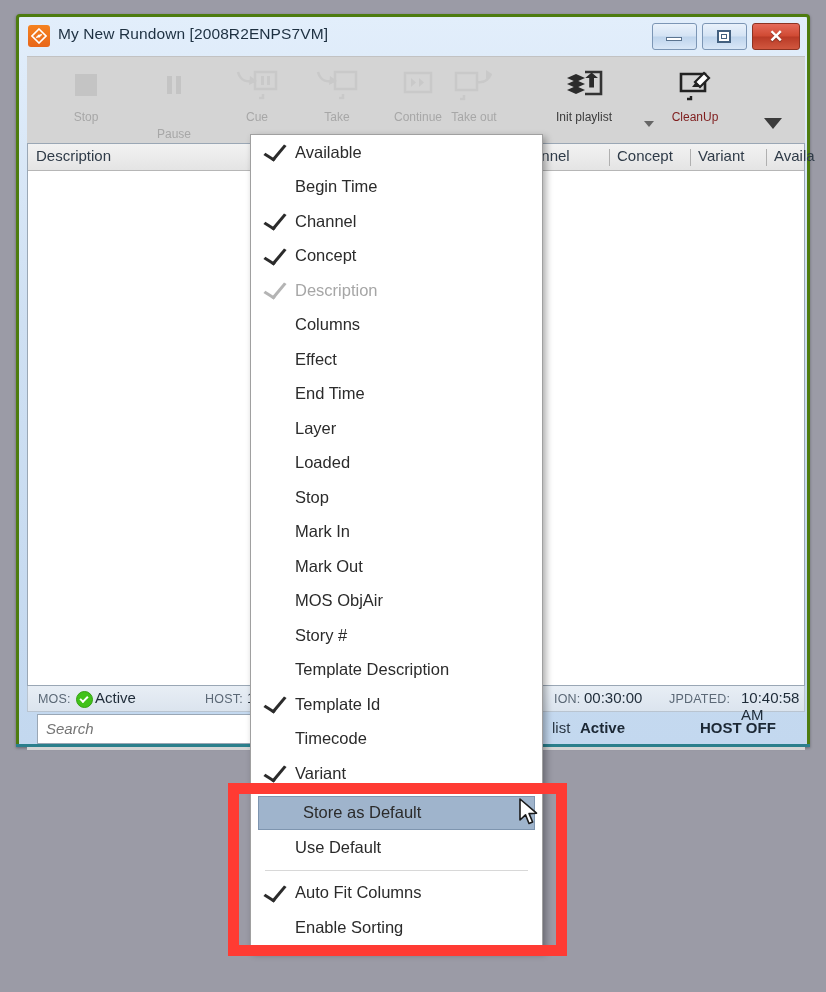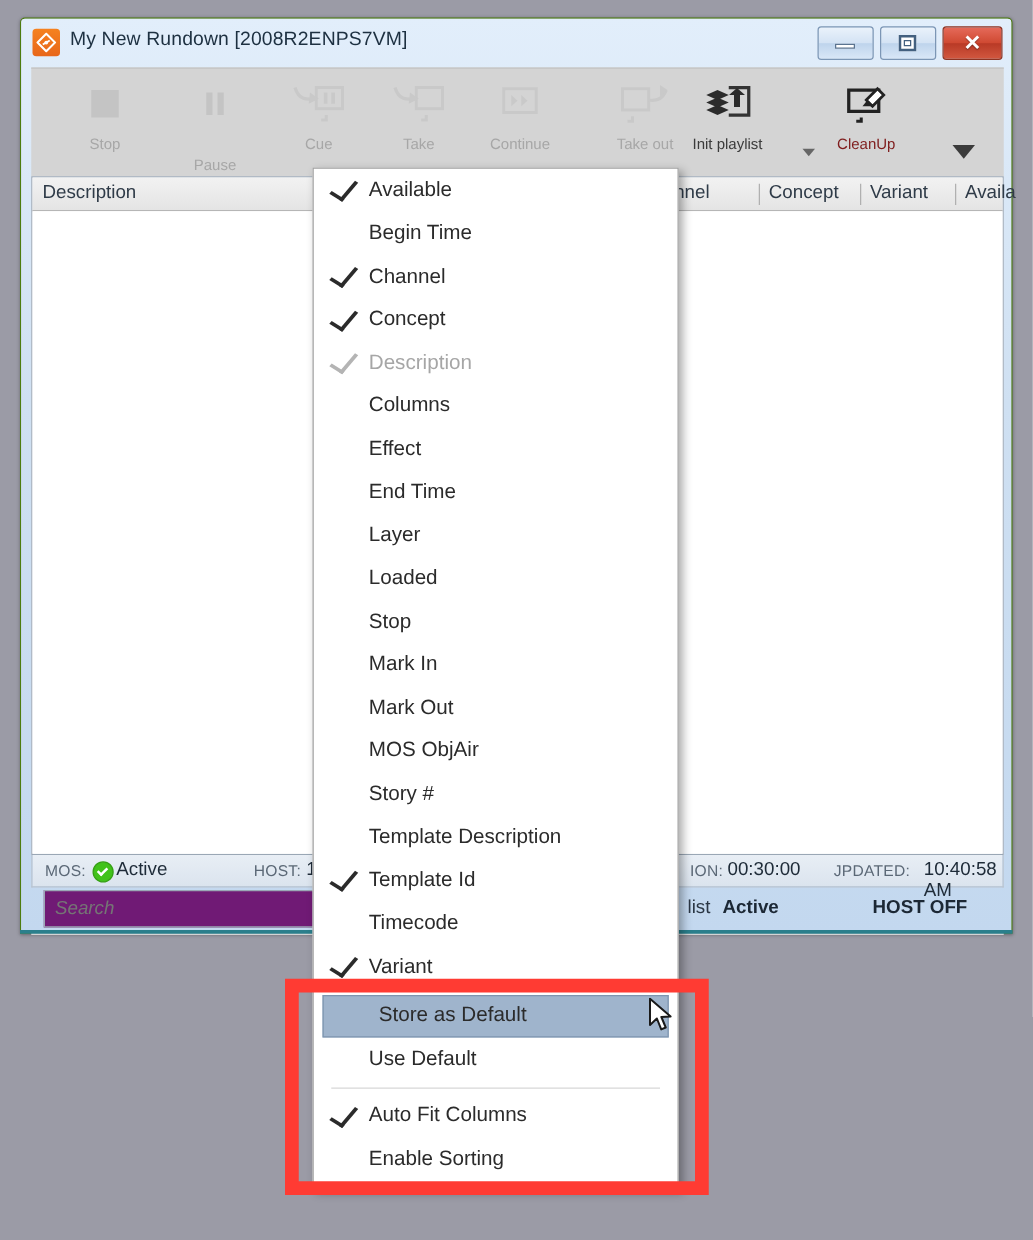--- a/index.html
+++ b/index.html
@@ -10,21 +10,21 @@
     font-family: "Liberation Sans", sans-serif;
   }
   #root { position: relative; width: 826px; height: 992px; }
 
   
   .window {
     position: absolute;
     left: 16px; top: 14px;
     width: 794px; height: 733px;
     background: #cfe0f2;
-    border: 1px solid #4d7c0f;
+    border: 3px solid #4d7c0f;
     border-radius: 4px 4px 0 0;
     box-sizing: border-box;
     box-shadow: 0 1px 3px rgba(0,0,0,0.35);
   }
   .window-inner {
     position: absolute; inset: 0;
     background: linear-gradient(to bottom, #e2eefb 0%, #cfe0f2 42%, #c3d8ef 100%);
     border-radius: 3px 3px 0 0;
   }
 
@@ -167,21 +167,21 @@
   }
 
   
   .searchrow {
     position: absolute; left: 8px; top: 697px;
     width: 778px; height: 32px;
   }
   .search-box {
     position: absolute; left: 10px; top: 0;
     width: 250px; height: 30px;
-    background: #701a75; border: 1px solid #9aa7b5;
+    background: #ffffff; border: 1px solid #9aa7b5;
     box-sizing: border-box;
   }
   .search-box input {
     position: absolute; left: 6px; top: 4px;
     width: 200px; border: none; outline: none;
     font-family: "Liberation Sans", sans-serif;
     font-size: 15px; font-style: italic; color: #8d8d8d;
     background: transparent;
   }
   .srch-status { position: absolute; top: 5px; font-size: 15px; color: #2a3644; }
@@ -334,21 +334,21 @@
         <div class="tb-ico">
           <svg width="36" height="30" viewBox="0 0 36 30">
             <rect x="5" y="3" width="26" height="19" fill="none" stroke="#c9c9c9" stroke-width="2.4"></rect>
             <path d="M11 8 l5 4.5 l-5 4.5 z" fill="#c9c9c9"></path>
             <path d="M19 8 l5 4.5 l-5 4.5 z" fill="#c9c9c9"></path>
           </svg>
         </div>
         <div class="tb-label">Continue</div>
       </div>
 
-      <div class="tb-item tb-disabled" style="left:436px;width:110px;align-items:center;">
+      <div class="tb-item tb-disabled" style="left:392px;width:110px;align-items:center;">
         <div class="tb-ico">
           <svg width="44" height="32" viewBox="0 0 44 32">
             <rect x="4" y="4" width="21" height="17" fill="none" stroke="#c9c9c9" stroke-width="2.4"></rect>
             <path d="M12 26 l0 4 l-4 0" fill="none" stroke="#c9c9c9" stroke-width="2.4"></path>
             <path d="M25 13 C32 14, 36 12, 39 5" fill="none" stroke="#c9c9c9" stroke-width="2.6"></path>
             <path d="M34 1 l6 4 l-6 5 z" fill="#c9c9c9"></path>
           </svg>
         </div>
         <div class="tb-label">Take out</div>
       </div>

